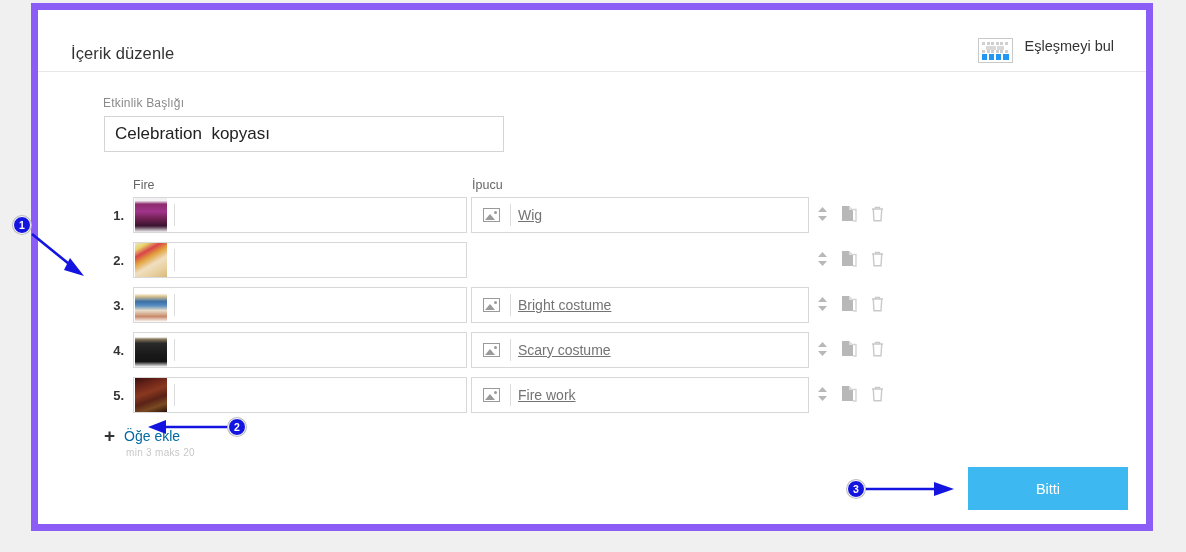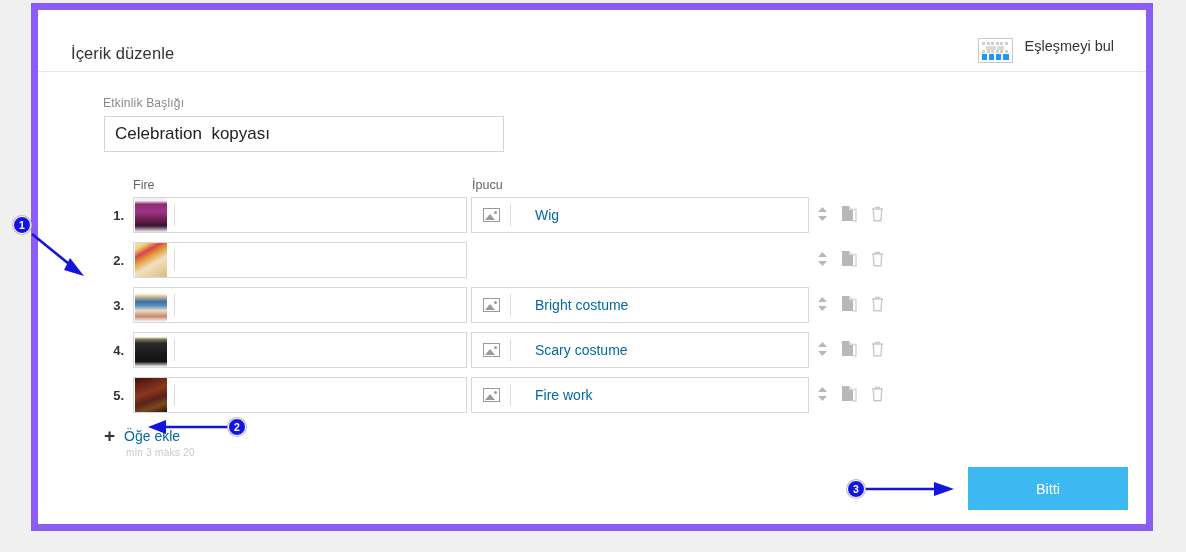--- a/index.html
+++ b/index.html
@@ -99,21 +99,21 @@
     content:"";position:absolute;left:1px;bottom:1px;
     width:0;height:0;border-left:5px solid transparent;
     border-right:5px solid transparent;border-bottom:6px solid #9a9a9a;
   }
   .img-ph::after{
     content:"";position:absolute;right:2px;top:2px;
     width:3px;height:3px;border-radius:50%;background:#9a9a9a;
   }
   .hint-div{width:1px;height:22px;background:#dcdcdc;margin-left:10px;}
   .hint-text{
-    font-size:14px;color:#0369a1;margin-left:24px;
+    font-size:14px;color:#737373;margin-left:7px;text-decoration:underline;
   }
   .actions{
     position:absolute;left:779px;top:9px;display:flex;align-items:center;gap:14px;
   }
   .act{cursor:pointer;display:block;}
   
   .add-item{
     position:absolute;left:66px;top:416px;
     display:flex;align-items:center;gap:9px;cursor:pointer;
   }

